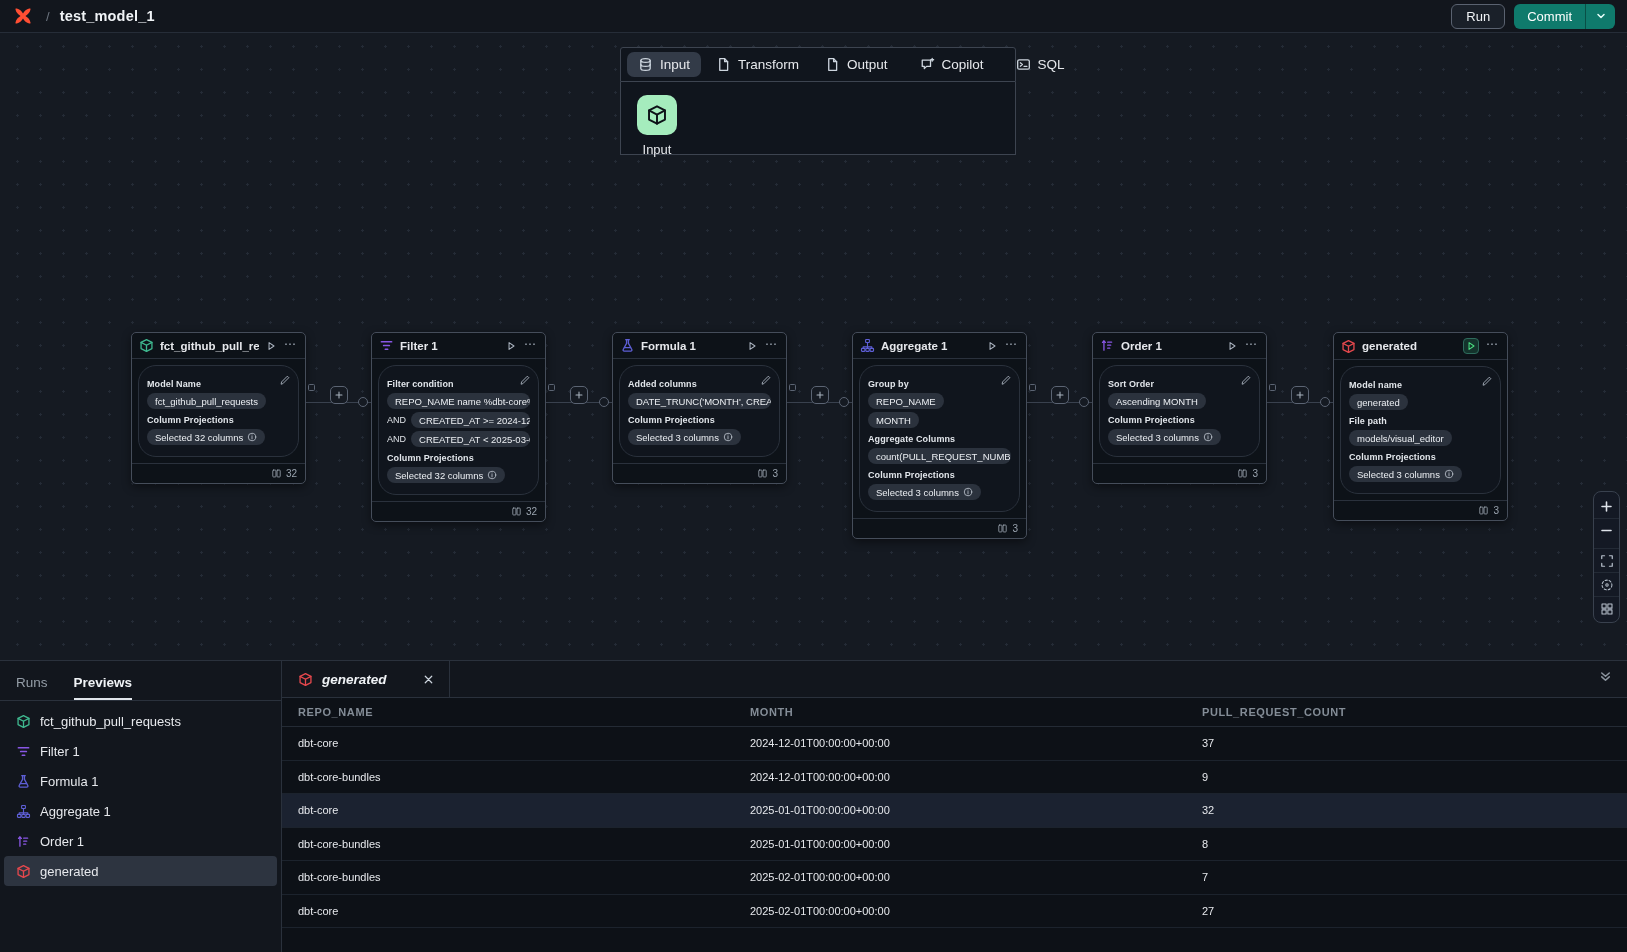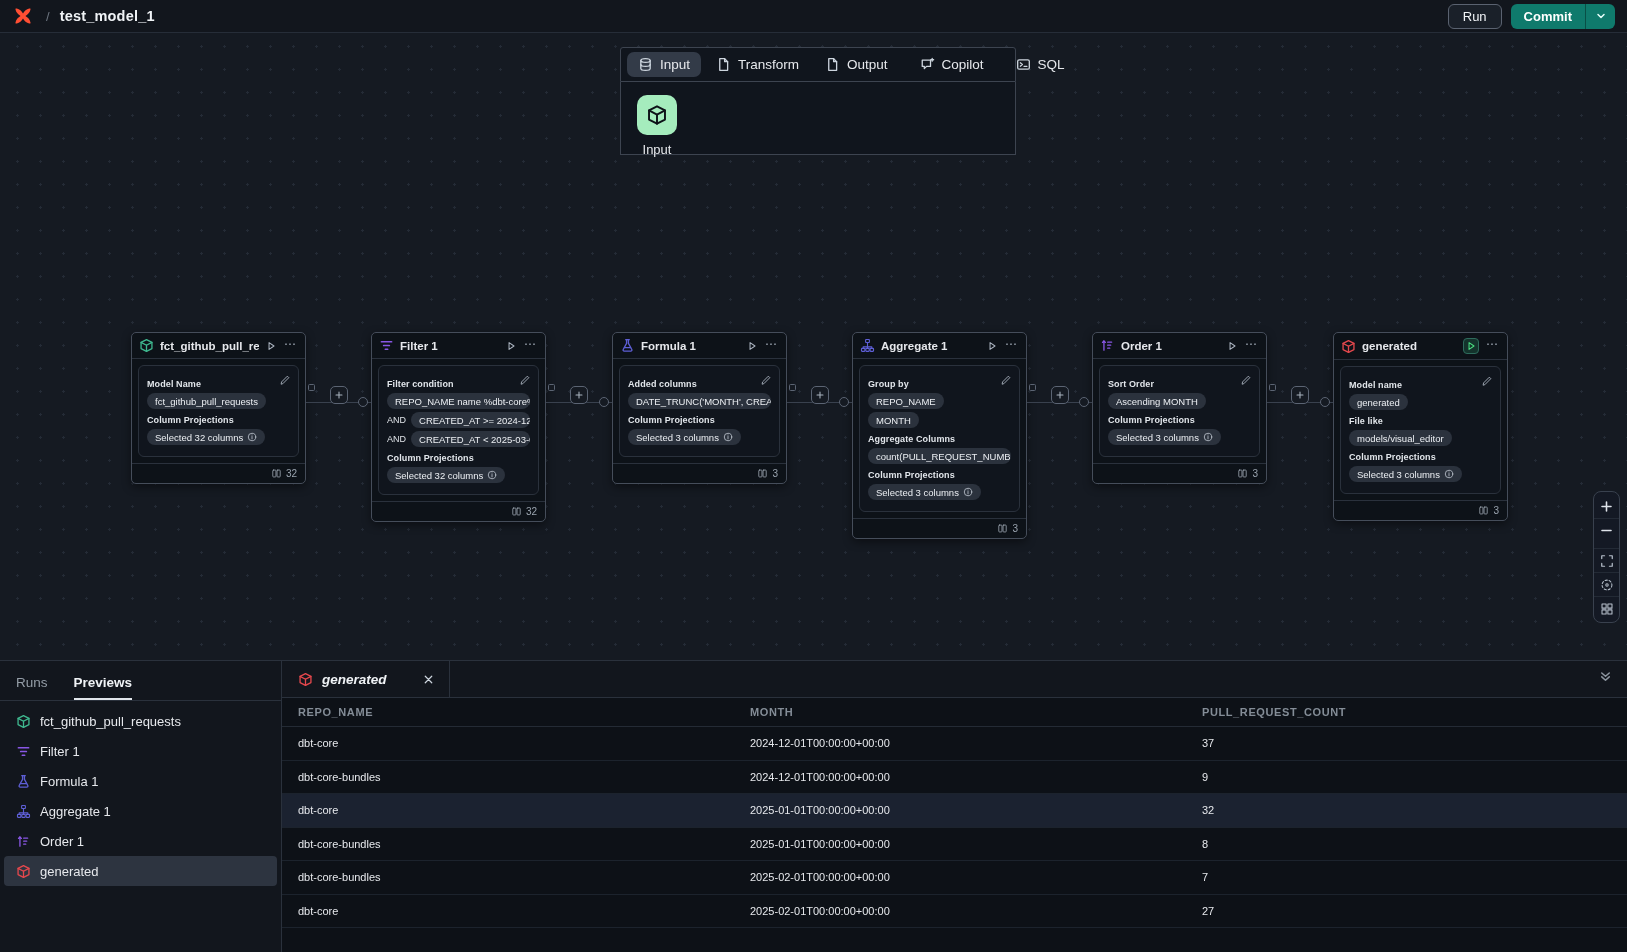--- a/index.html
+++ b/index.html
@@ -10,21 +10,21 @@
   
   .topbar { position:absolute; top:0; left:0; right:0; height:33px; background:#12161d;
             border-bottom:1px solid #262d38; display:flex; align-items:center; padding:0 12px; z-index:30; }
   .logo { width:22px; height:22px; color:#ff4e33; display:flex; align-items:center; }
   .crumb-sep { color:#6e7681; margin:0 10px 0 12px; font-size:13px; }
   .doc-title { font-size:14.5px; font-weight:bold; color:#f0f3f6; letter-spacing:.2px; }
   .topbar-right { margin-left:auto; display:flex; align-items:center; gap:9px; }
   .btn-run { background:#1a2029; border:1px solid #5a6270; border-radius:6px; color:#f0f3f6;
              font-size:13px; padding:4px 14px; cursor:pointer; }
   .btn-commit { display:flex; align-items:stretch; border-radius:6px; overflow:hidden; }
-  .btn-commit .main { background:#0f7a6c; color:#fff; font-size:13px; font-weight:bold; padding:5px 13px; cursor:pointer; }
+  .btn-commit .main { background:#0f7a6c; color:#fff; font-size:13px; font-weight:normal; padding:5px 13px; cursor:pointer; }
   .btn-commit .arrow { background:#0f7a6c; border-left:1px solid rgba(0,0,0,.35); width:30px;
                        display:flex; align-items:center; justify-content:center; color:#e6fffa; cursor:pointer; }
 
   
   .canvas { position:absolute; top:33px; left:0; right:0; height:627px; overflow:hidden;
             background:#151a22;
             background-image:radial-gradient(circle, #242b36 1px, transparent 1.3px);
             background-size:23px 23px; background-position:6px 2px; }
 
   
@@ -46,21 +46,21 @@
   .node { position:absolute; width:175px; background:#0d1218; border:1px solid #454d5a;
           border-radius:5px; box-shadow:0 3px 10px rgba(0,0,0,.45); }
   .node-header { display:flex; align-items:center; gap:6px; padding:5px 7px;
                  border-bottom:1px solid #2a313c; }
   .node-header .icon { flex:none; }
   .node-title { font-size:11.5px; font-weight:bold; white-space:nowrap; overflow:hidden; flex:1 1 auto; }
   .node-play { color:#aab3bf; display:flex; cursor:pointer; flex:none; }
   .node-play.ready { background:#14332c; border:1px solid #2e6b5c; border-radius:4px; padding:1px; color:#4ade80; }
   .node-menu { color:#aab3bf; font-size:12px; letter-spacing:1px; cursor:pointer; flex:none; line-height:6px; padding:0 1px 4px; }
   .node-body { padding:6px; }
-  .node-card { position:relative; border:1px solid #2a313c; border-radius:6px; background:#10151d; padding:7px 8px 8px; }
+  .node-card { position:relative; border:1px solid #2a313c; border-radius:18px; background:#10151d; padding:7px 8px 8px; }
   .node-pencil { position:absolute; top:6px; right:7px; color:#aab3bf; cursor:pointer; }
   .sec-label { font-size:9px; font-weight:bold; color:#e2e6eb; margin:6px 0 4px; letter-spacing:.1px; }
   .sec-label:first-child { margin-top:0; }
   .chip-row { display:flex; align-items:center; gap:5px; margin:3px 0; }
   .chip-prefix { font-size:9px; font-weight:normal; color:#dfe3e8; flex:none; }
   .chip { display:inline-flex; align-items:center; gap:4px; background:#2b323d; border-radius:9px;
           padding:2.5px 8px; font-size:9.5px; color:#eceff3; white-space:nowrap; max-width:100%;
           overflow:hidden; }
   .chip .icon { flex:none; color:#c0c8d2; }
   .node-footer { border-top:1px solid #2a313c; padding:4px 8px; display:flex; justify-content:flex-end;
@@ -526,21 +526,21 @@
                     <path d="m2.9 13.1.5-2.5 7.7-7.7 2 2-7.7 7.7z"></path>
                   </svg>
                 </span></span>
 
           <div class="sec-label">Model name</div>
 
             <div class="chip-row">
 
               <span class="chip">generated</span>
             </div>
-          <div class="sec-label">File like</div>
+          <div class="sec-label">File path</div>
 
             <div class="chip-row">
 
               <span class="chip">models/visual_editor</span>
             </div>
           <div class="sec-label">Column Projections</div>
 
             <div class="chip-row">
 
               <span class="chip">Selected 3 columns<span class="icon ">

